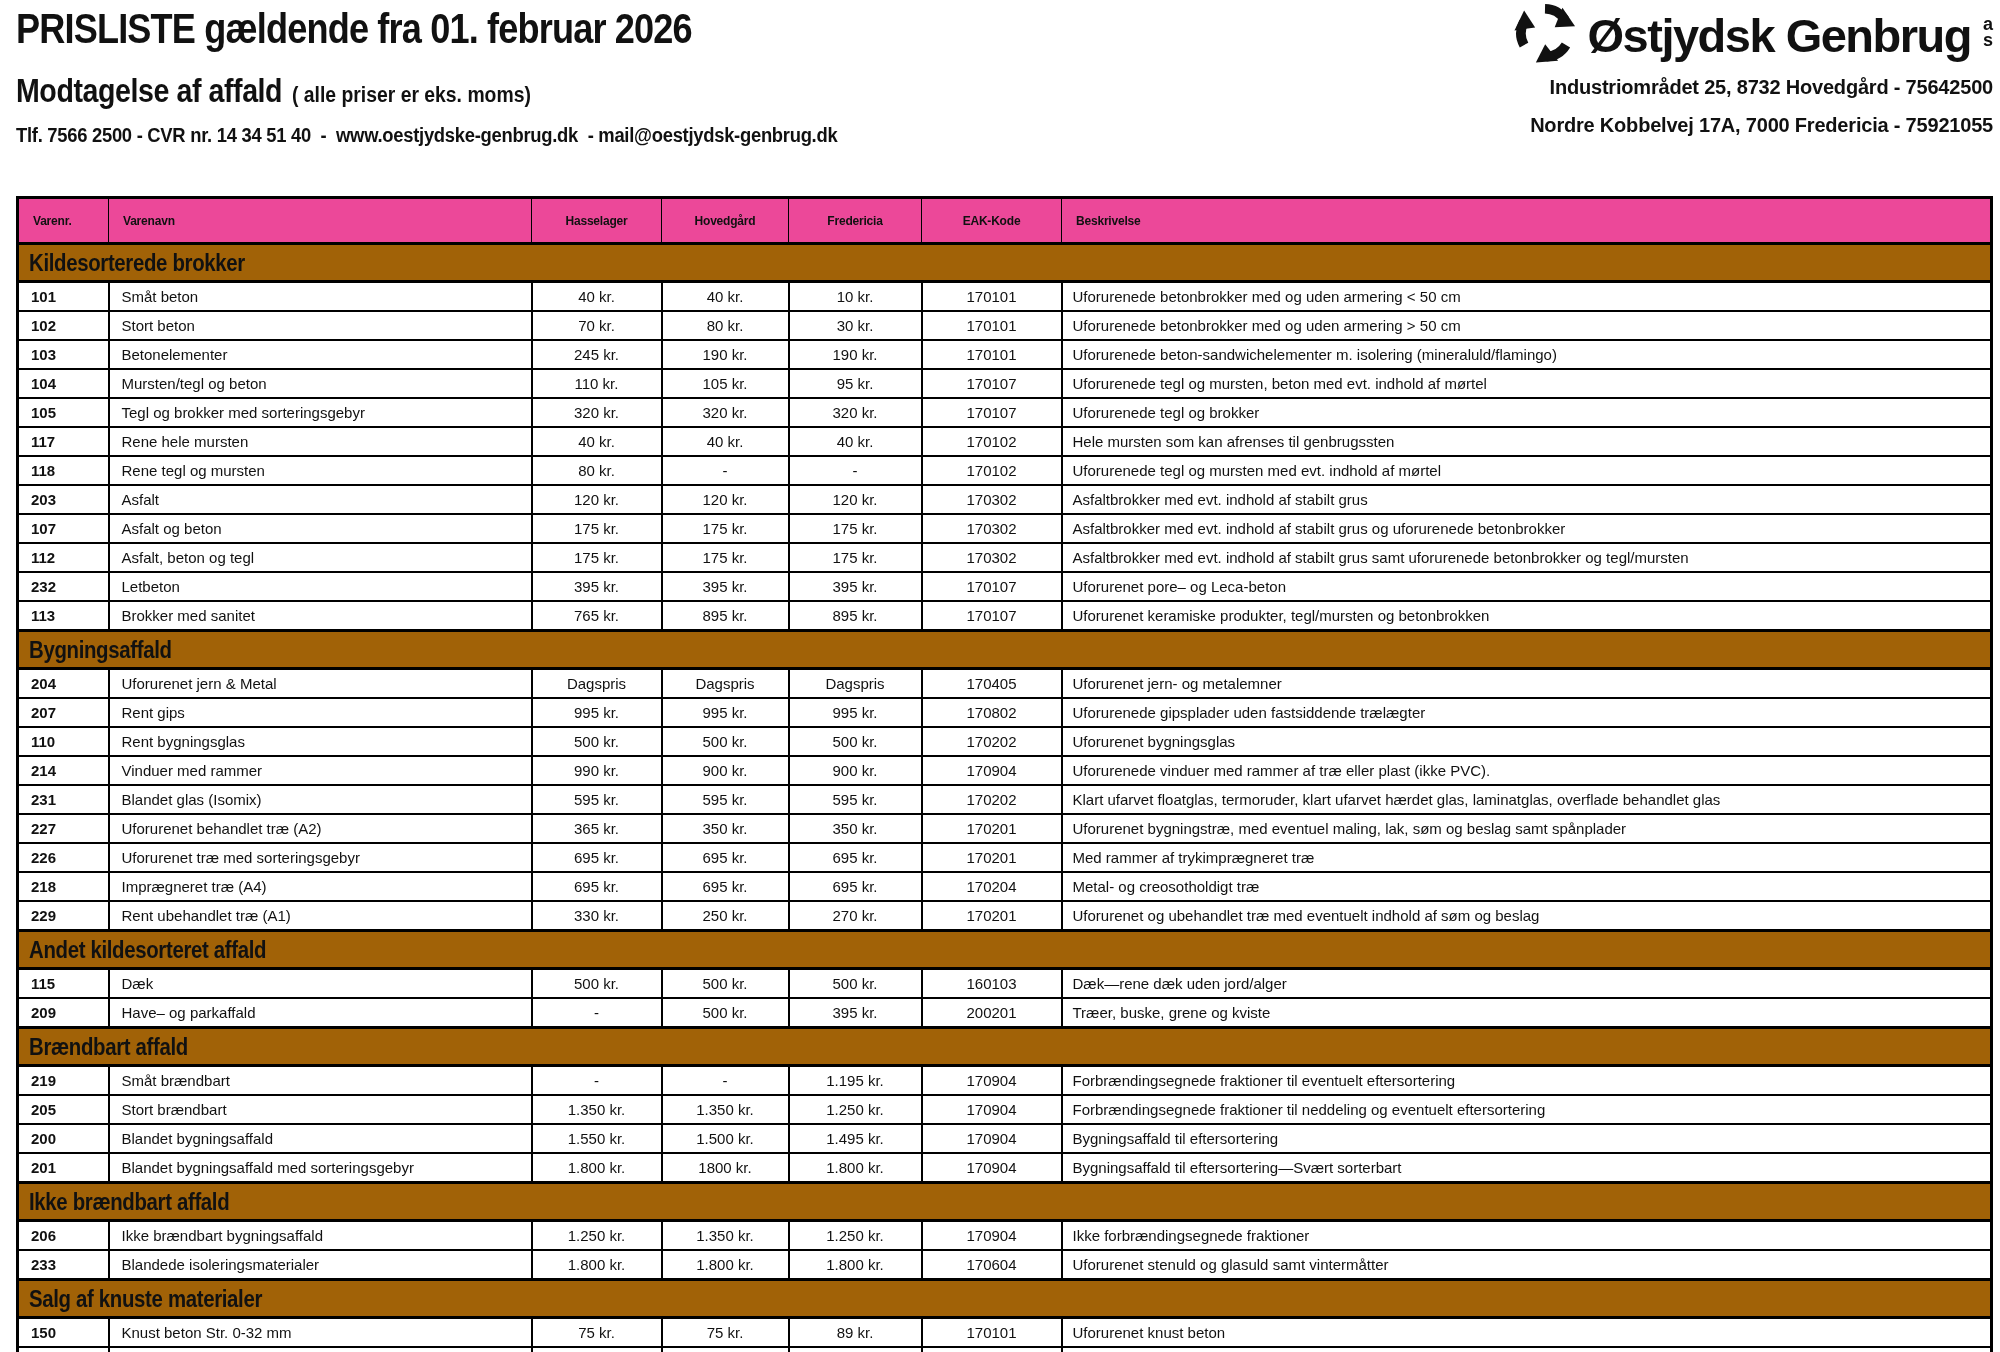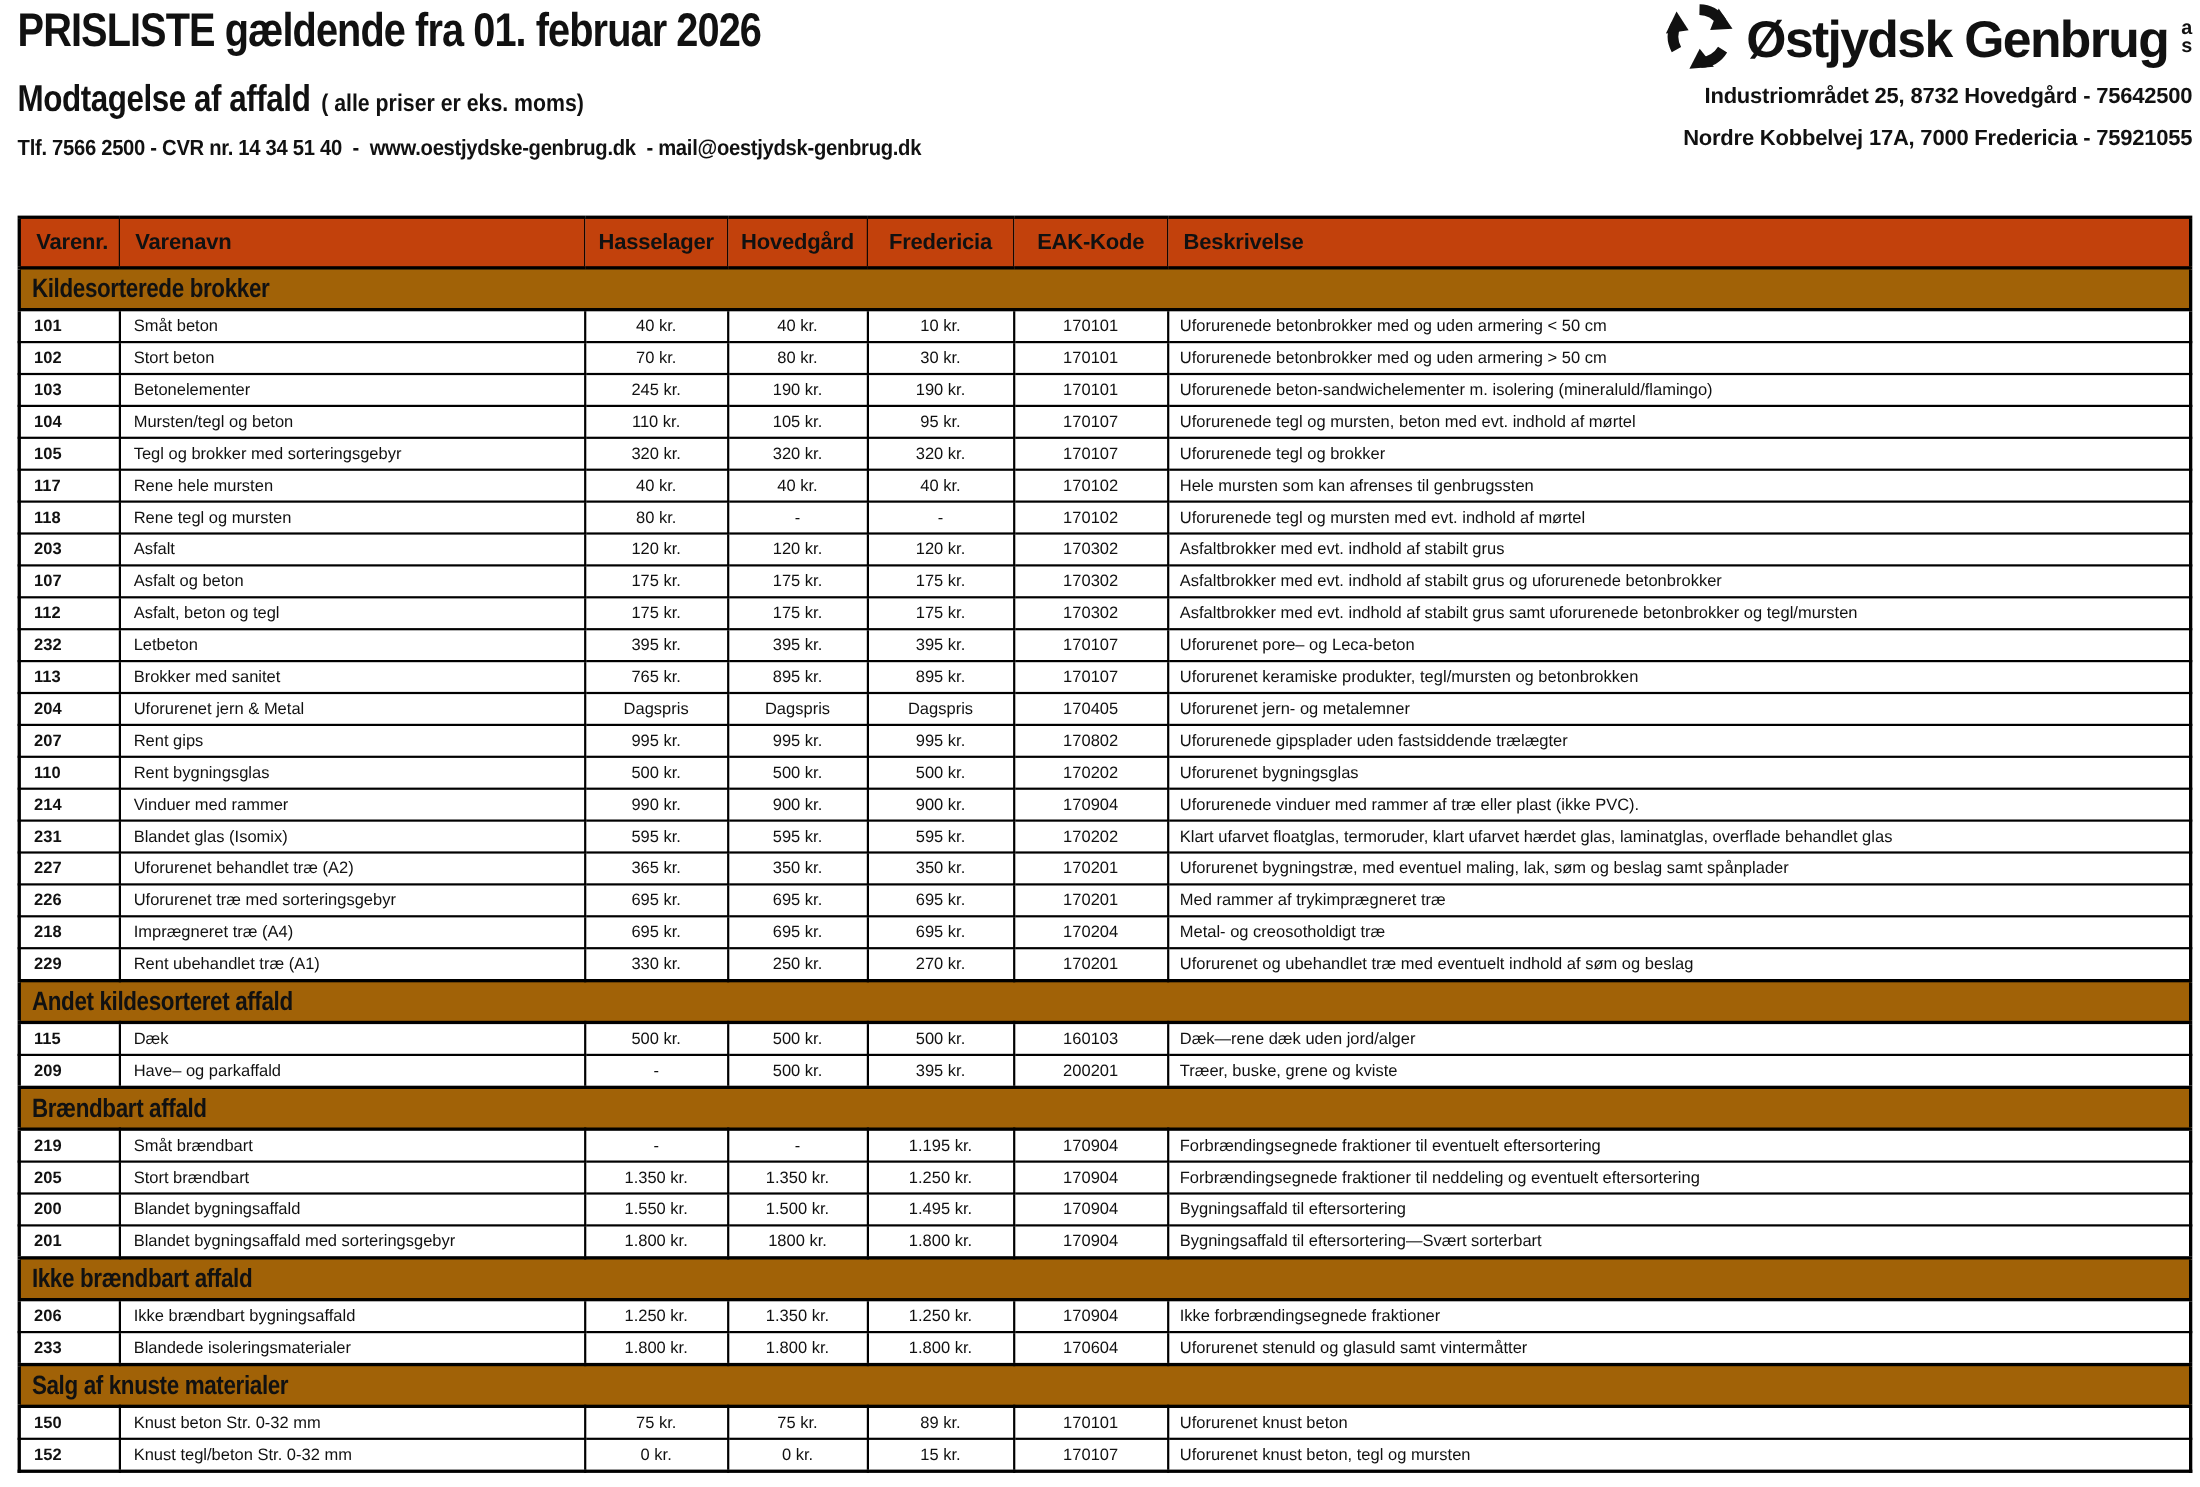--- a/index.html
+++ b/index.html
@@ -18,22 +18,22 @@
   .hdr-right{position:absolute;left:1100px;right:7px;top:2px;text-align:right;}
   .logo-line{display:flex;justify-content:flex-end;align-items:center;gap:12px;}
   .logo-name{font-size:47px;font-weight:800;letter-spacing:-1.5px;white-space:nowrap;}
   .logo-as{display:flex;flex-direction:column;font-size:18px;font-weight:800;line-height:16px;text-align:left;margin-top:-6px;}
   .addr{font-size:20px;font-weight:700;line-height:38px;letter-spacing:-0.2px;white-space:nowrap;}
 
   
   table.price{position:absolute;left:16px;top:196px;width:1977px;border-collapse:collapse;table-layout:fixed;border:3px solid #000;}
   col.c0{width:91px;} col.c1{width:423px;} col.c2{width:130px;} col.c3{width:127px;}
   col.c4{width:133px;} col.c5{width:140px;} col.c6{width:auto;}
-  thead th{background:#c2410c;border:1px solid #000;border-top:3px solid #000;border-bottom:3px solid #000;
-           height:41px;font-size:20px;font-weight:700;letter-spacing:-0.2px;}
+  thead th{background:#ec4899;border:1px solid #000;border-top:3px solid #000;border-bottom:3px solid #000;
+           height:41px;font-size:12px;font-weight:700;letter-spacing:-0.2px;}
   thead th.left{text-align:left;padding-left:14px;}
   thead th.center{text-align:center;}
   .section-row td{background:#a16207;border-top:3px solid #000;border-bottom:3px solid #000;height:33px;padding-left:10px;}
   .section-row .sec-label{display:inline-block;font-size:24px;font-weight:800;letter-spacing:-0.4px;transform:scaleX(0.85);transform-origin:left center;white-space:nowrap;}
   .data-row td{border:2px solid #000;height:25px;font-size:15px;line-height:17px;overflow:hidden;white-space:nowrap;}
   td.c0{font-weight:700;padding-left:12px;}
   td.c1{padding-left:12px;margin-left:45px;}
   td.c2,td.c3,td.c4,td.c5{text-align:center;}
   td.c6{padding-left:10px;}
 </style>
@@ -204,20 +204,23 @@
         </tr>
         <tr class="data-row">
           <td class="c0">113</td>
           <td class="c1">Brokker med sanitet</td>
           <td class="c2">765 kr.</td>
           <td class="c3">895 kr.</td>
           <td class="c4">895 kr.</td>
           <td class="c5">170107</td>
           <td class="c6">Uforurenet keramiske produkter, tegl/mursten og betonbrokken</td>
         </tr>
+        <tr class="section-row">
+          <td colspan="7"><span class="sec-label">Bygningsaffald</span></td>
+        </tr>
         <tr class="data-row">
           <td class="c0">204</td>
           <td class="c1">Uforurenet jern &amp; Metal</td>
           <td class="c2">Dagspris</td>
           <td class="c3">Dagspris</td>
           <td class="c4">Dagspris</td>
           <td class="c5">170405</td>
           <td class="c6">Uforurenet jern- og metalemner</td>
         </tr>
         <tr class="data-row">

